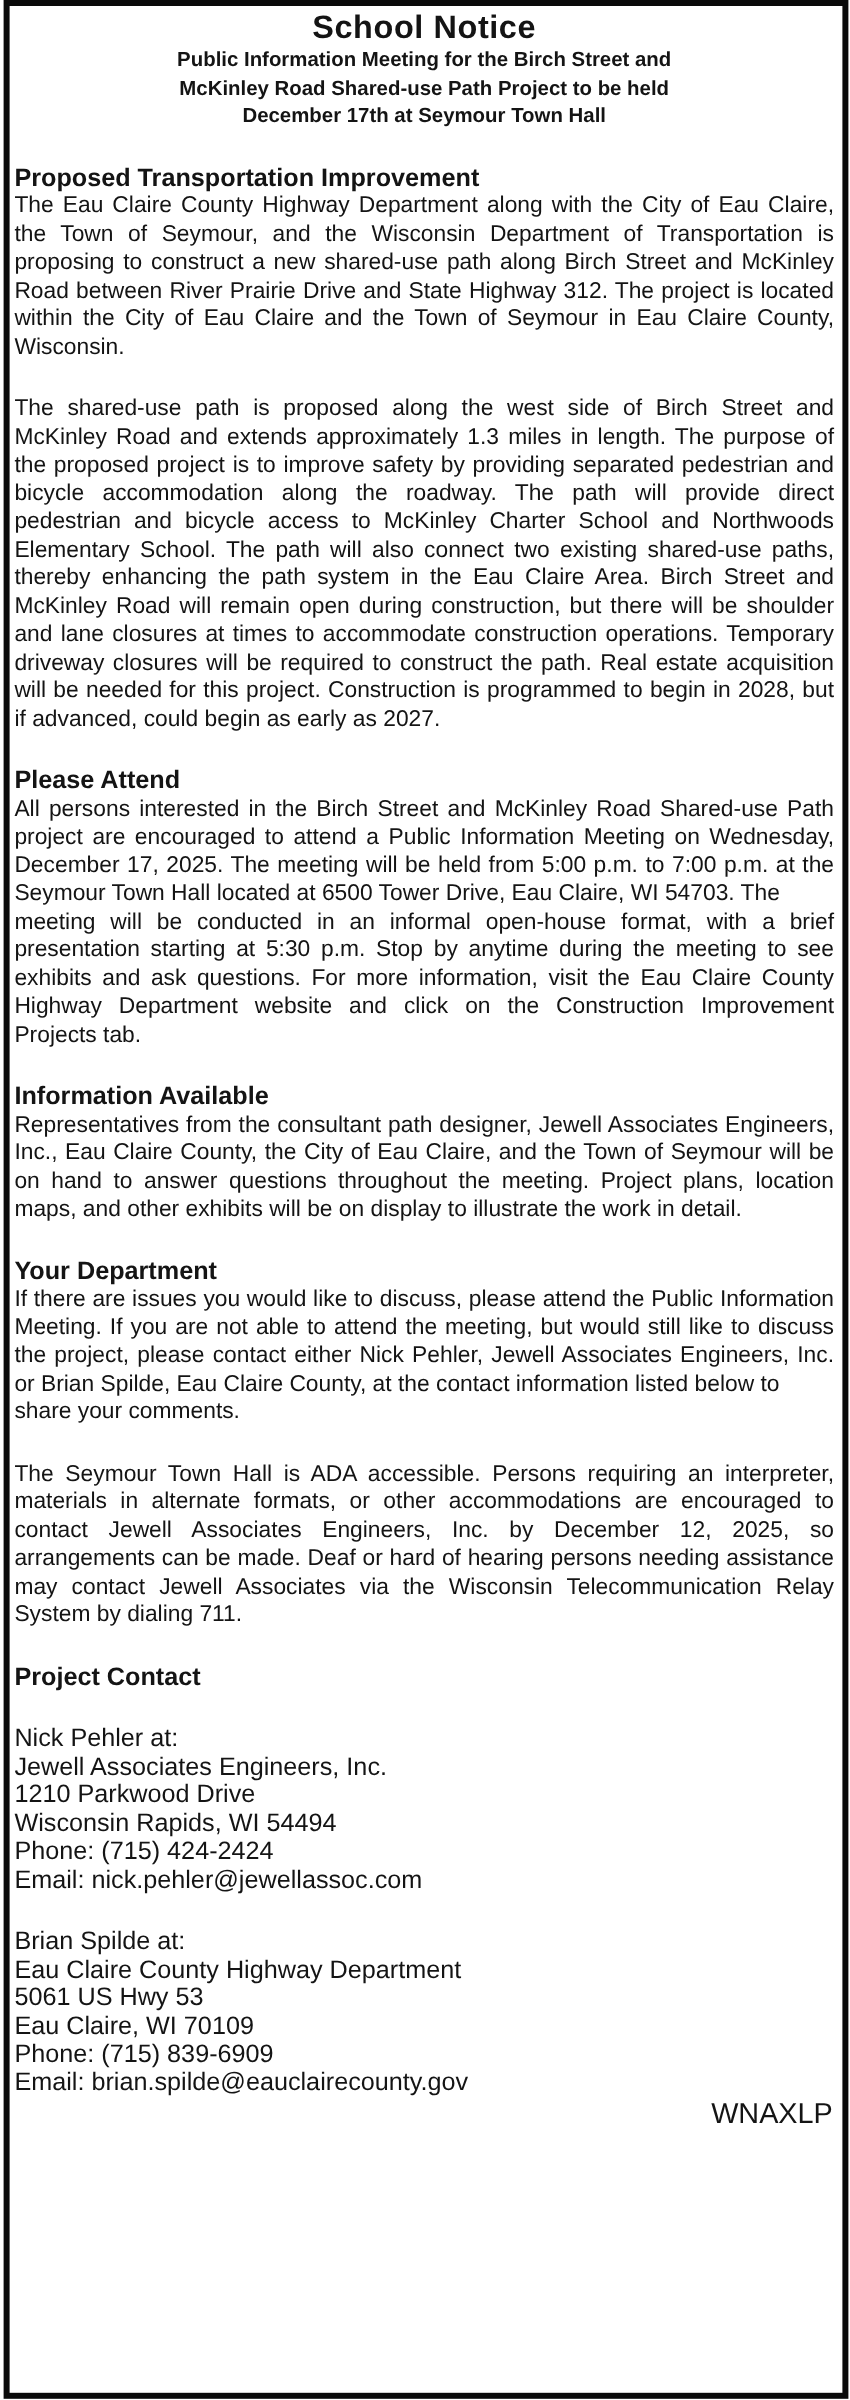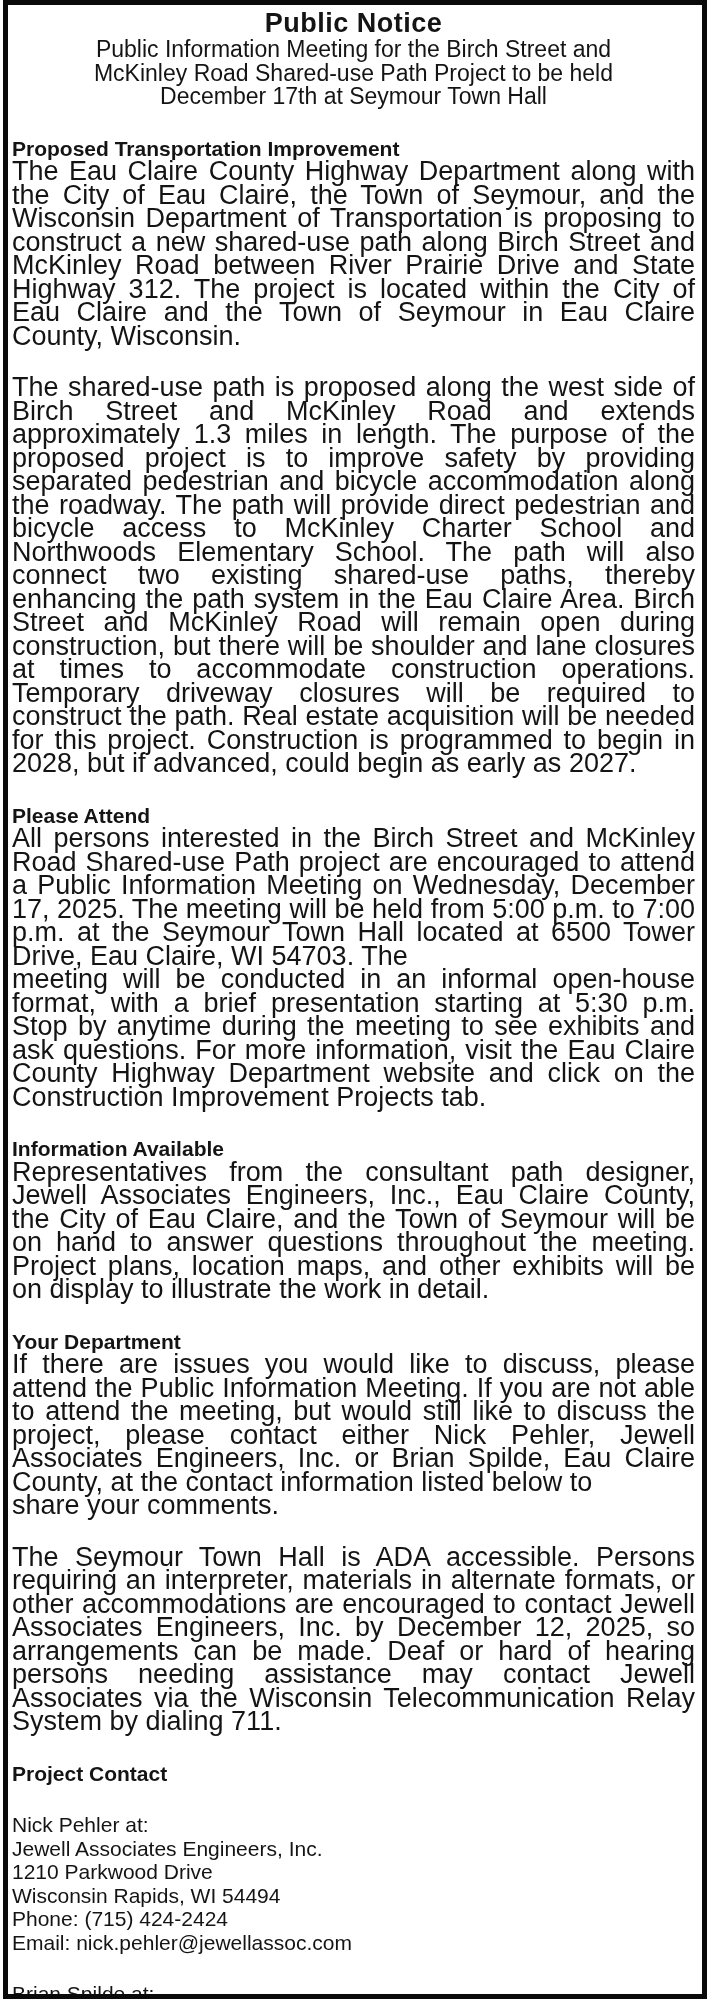--- a/index.html
+++ b/index.html
@@ -30,36 +30,36 @@
   .notice-title {
     margin: 0;
     font-size: 27px;
     line-height: 30px;
     font-weight: 700;
     text-align: center;
     letter-spacing: 0.5px;
   }
   .notice-subtitle {
     margin: 0;
-    font-size: 23px;
+    font-size: 17px;
     line-height: 23.5px;
-    font-weight: 400;
+    font-weight: 700;
     text-align: center;
     white-space: pre-line;
   }
   .section-heading {
     margin: 28px 0 0 0;
     font-size: 21px;
     line-height: 23.5px;
     font-weight: 700;
     text-align: left;
   }
   .para {
     margin: 28px 0 0 0;
-    font-size: 27px;
+    font-size: 19px;
     line-height: 23.5px;
     text-align: justify;
     white-space: pre-line;
     hyphens: auto;
     -webkit-hyphens: auto;
   }
   .section-heading + .para {
     margin-top: 0;
   }
   .contact-block {
@@ -77,21 +77,21 @@
     padding-right: 1px;
   }
 </style>
 </head>
 <body>
 
 <div class="page">
   <div class="notice">
 
     <header>
-      <h1 class="notice-title">Public Notice</h1>
+      <h1 class="notice-title">School Notice</h1>
       <h2 class="notice-subtitle">Public Information Meeting for the Birch Street and
 McKinley Road Shared-use Path Project to be held
 December 17th at Seymour Town Hall</h2>
     </header>
 
     <section>
       <h3 class="section-heading">Proposed Transportation Improvement</h3>
       <p class="para">The Eau Claire County Highway Department along with the City of Eau Claire, the Town of Seymour, and the Wisconsin Department of Transportation is proposing to construct a new shared-use path along Birch Street and McKinley Road between River Prairie Drive and State Highway 312. The project is located within the City of Eau Claire and the Town of Seymour in Eau Claire County, Wisconsin.</p>
       <p class="para">The shared-use path is proposed along the west side of Birch Street and McKinley Road and extends approximately 1.3 miles in length. The purpose of the proposed project is to improve safety by providing separated pedestrian and bicycle accommodation along the roadway. The path will provide direct pedestrian and bicycle access to McKinley Charter School and Northwoods Elementary School. The path will also connect two existing shared-use paths, thereby enhancing the path system in the Eau Claire Area. Birch Street and McKinley Road will remain open during construction, but there will be shoulder and lane closures at times to accommodate construction operations. Temporary driveway closures will be required to construct the path. Real estate acquisition will be needed for this project. Construction is programmed to begin in 2028, but if advanced, could begin as early as 2027.</p>
     </section>

